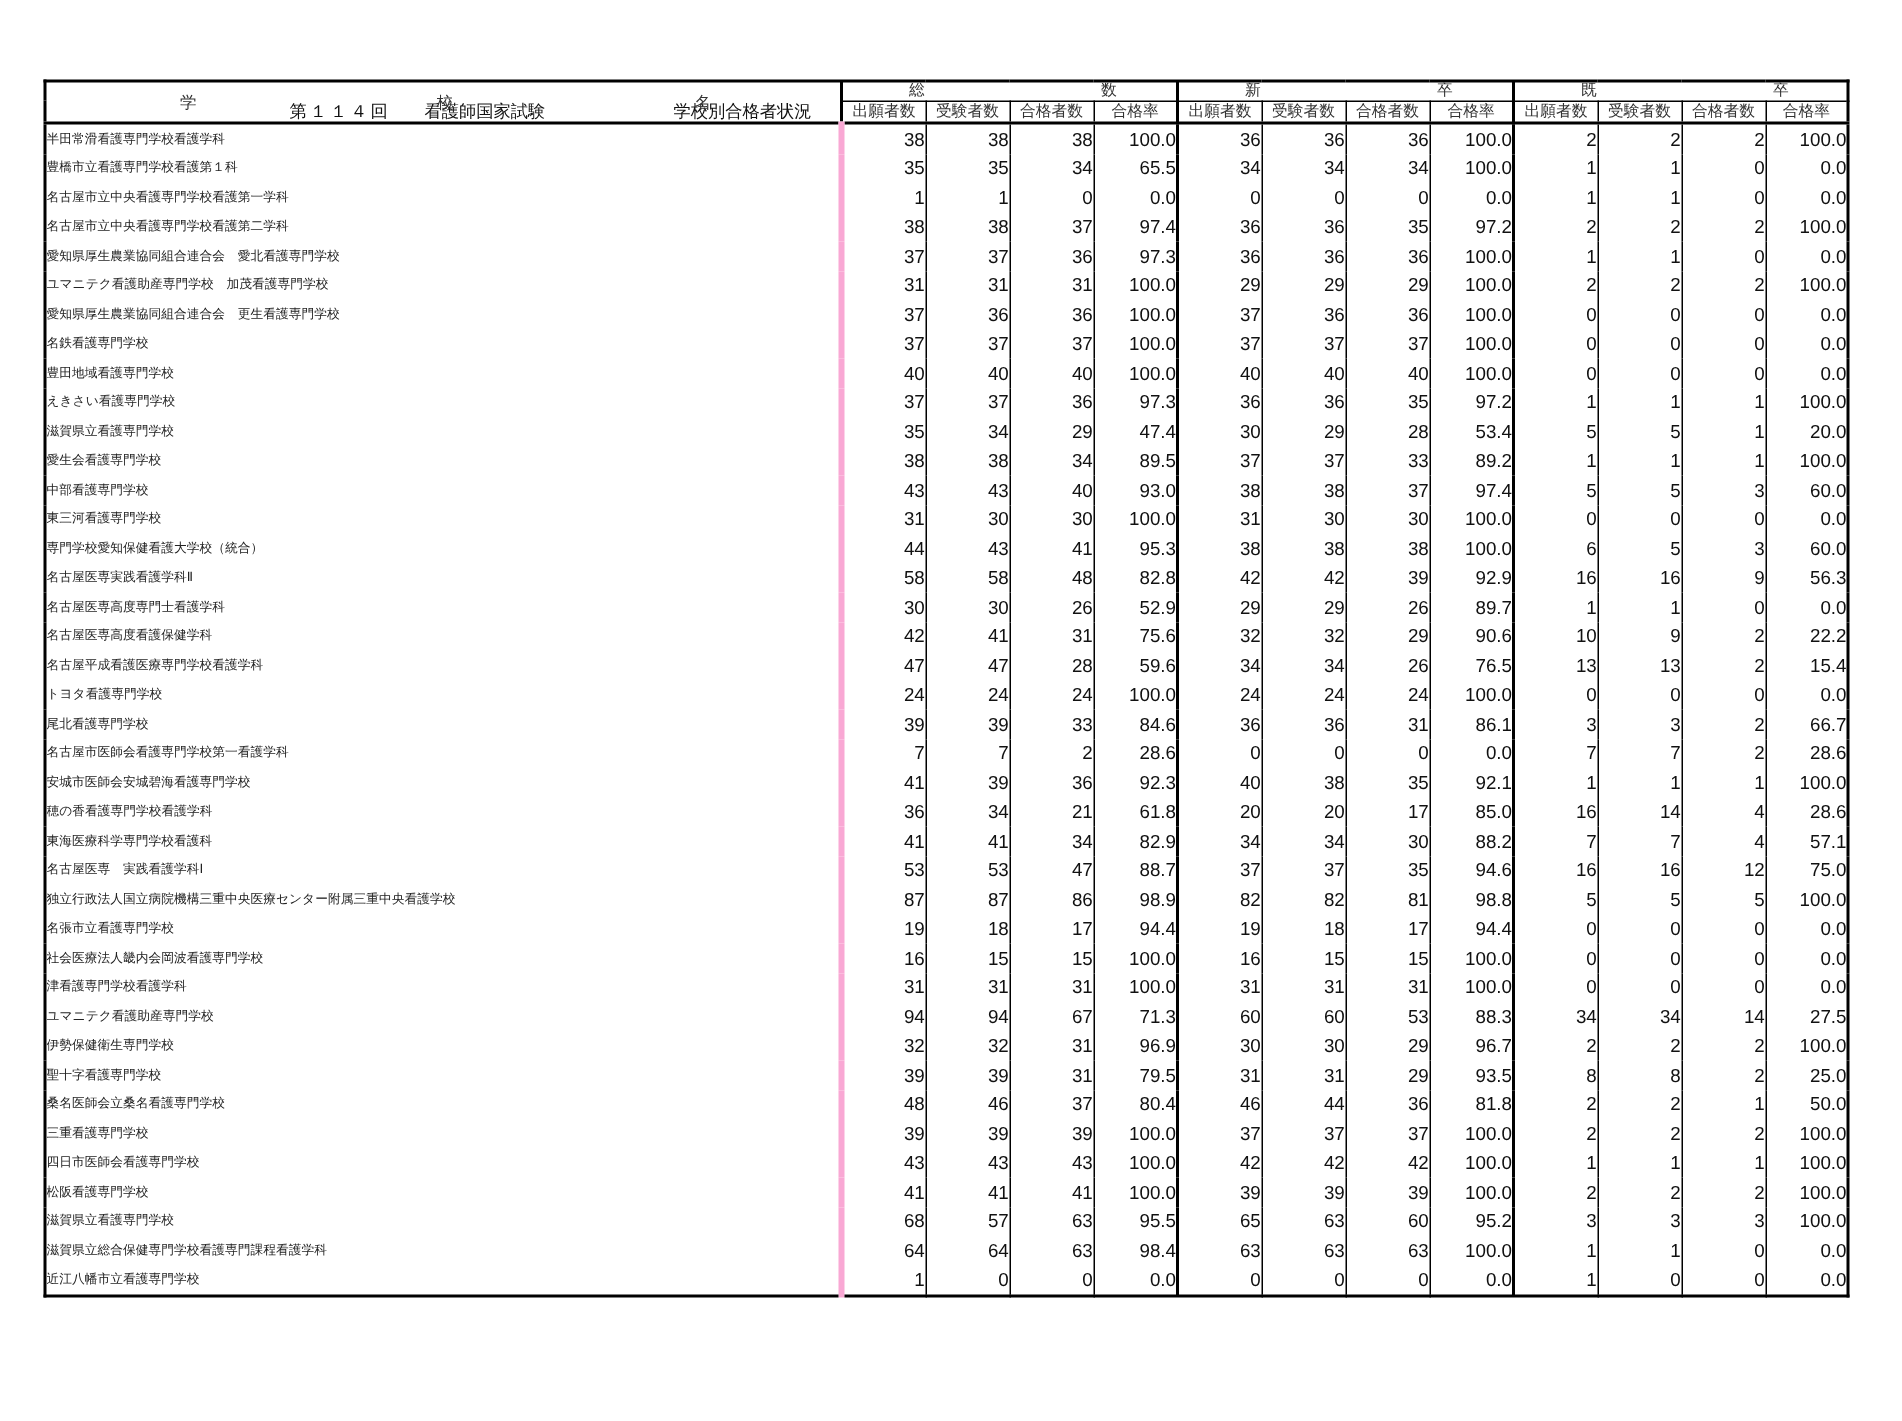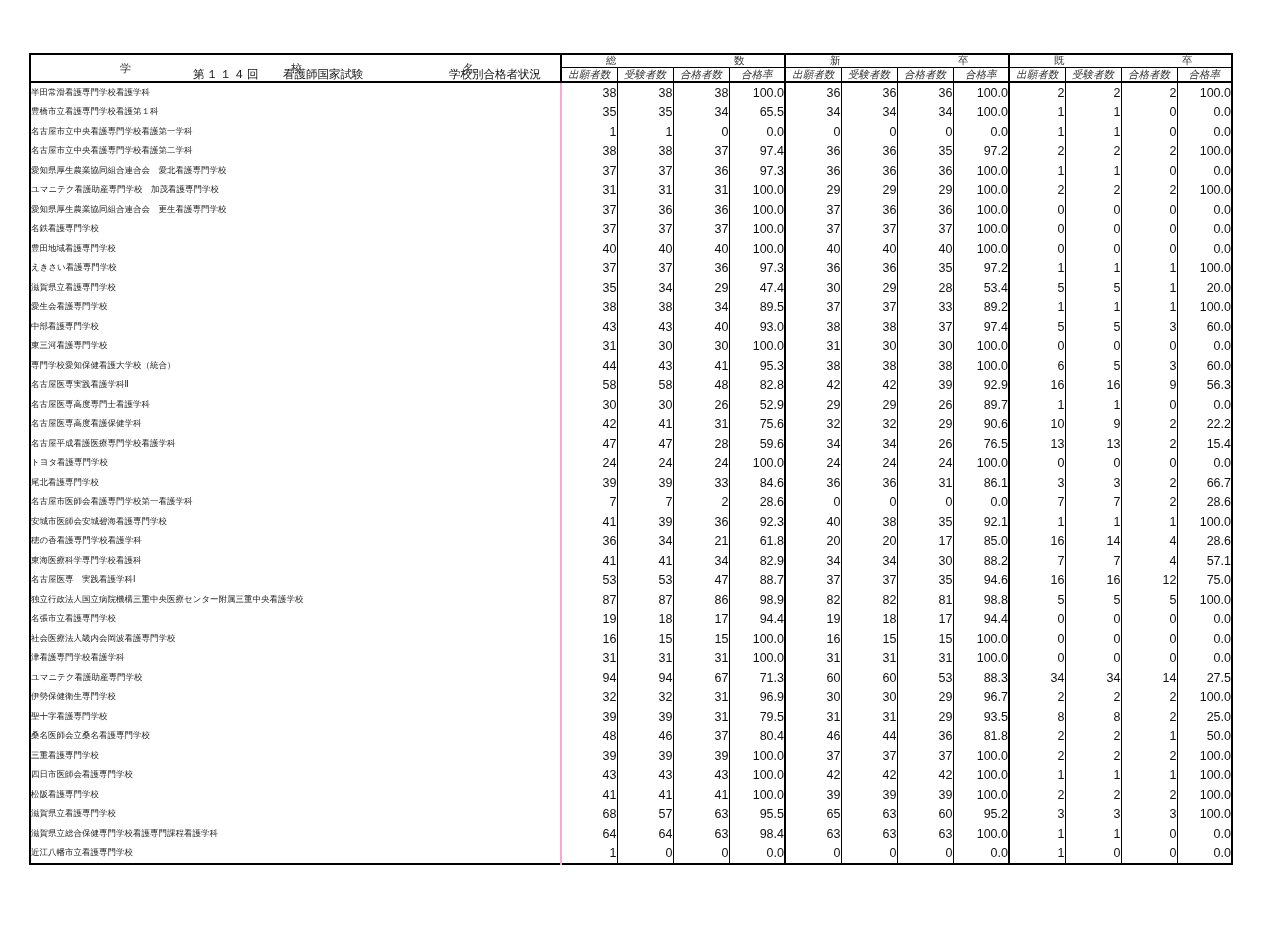--- a/index.html
+++ b/index.html
@@ -11,23 +11,23 @@
   .t2 { left:283px; }
   .t3 { left:449px; }
   table.grid { position:absolute; left:29px; top:53px; border-collapse:collapse; table-layout:fixed;
                border:2px solid #000; }
   table.grid td, table.grid th { padding:0; overflow:hidden; white-space:nowrap; }
   th { font-weight:normal; color:#333; }
   .h-school { font-size:11px; height:26px; border-right:2px solid #000; border-bottom:2px solid #000; position:relative; }
   .h-school span { position:absolute; top:6px; }
   .h-group { font-size:10.5px; height:11px; line-height:11px; border-bottom:1px solid #000; position:relative; }
   .h-group span { position:absolute; top:0; }
-  .h-sub { font-size:10.5px; height:12px; line-height:12px; border-bottom:2px solid #000; border-right:1px solid #000; text-align:center;font-style:italic; }
+  .h-sub { font-size:10.5px; height:12px; line-height:12px; border-bottom:2px solid #000; border-right:1px solid #000; text-align:center; }
   .gsep { border-right:2px solid #000 !important; }
-  td.name { font-size:8.5px; height:19.5px; padding-left:11px; border-right:2px solid #f9a8d4; color:#222; }
+  td.name { font-size:8.5px; height:19.5px; padding-left:11px; border-right:4px solid #f9a8d4; color:#222; }
   td.num { font-family:"Liberation Sans Narrow","Liberation Sans",sans-serif; font-size:12.5px; text-align:right;
            padding-right:14px; border-right:1px solid #000; transform-origin:right; }
   td.rate { padding-right:8px; }
 </style>
 </head>
 <body>
 
 <div class="title-line">
   <span class="t1">第１１４回</span>
   <span class="t2">看護師国家試験</span>

